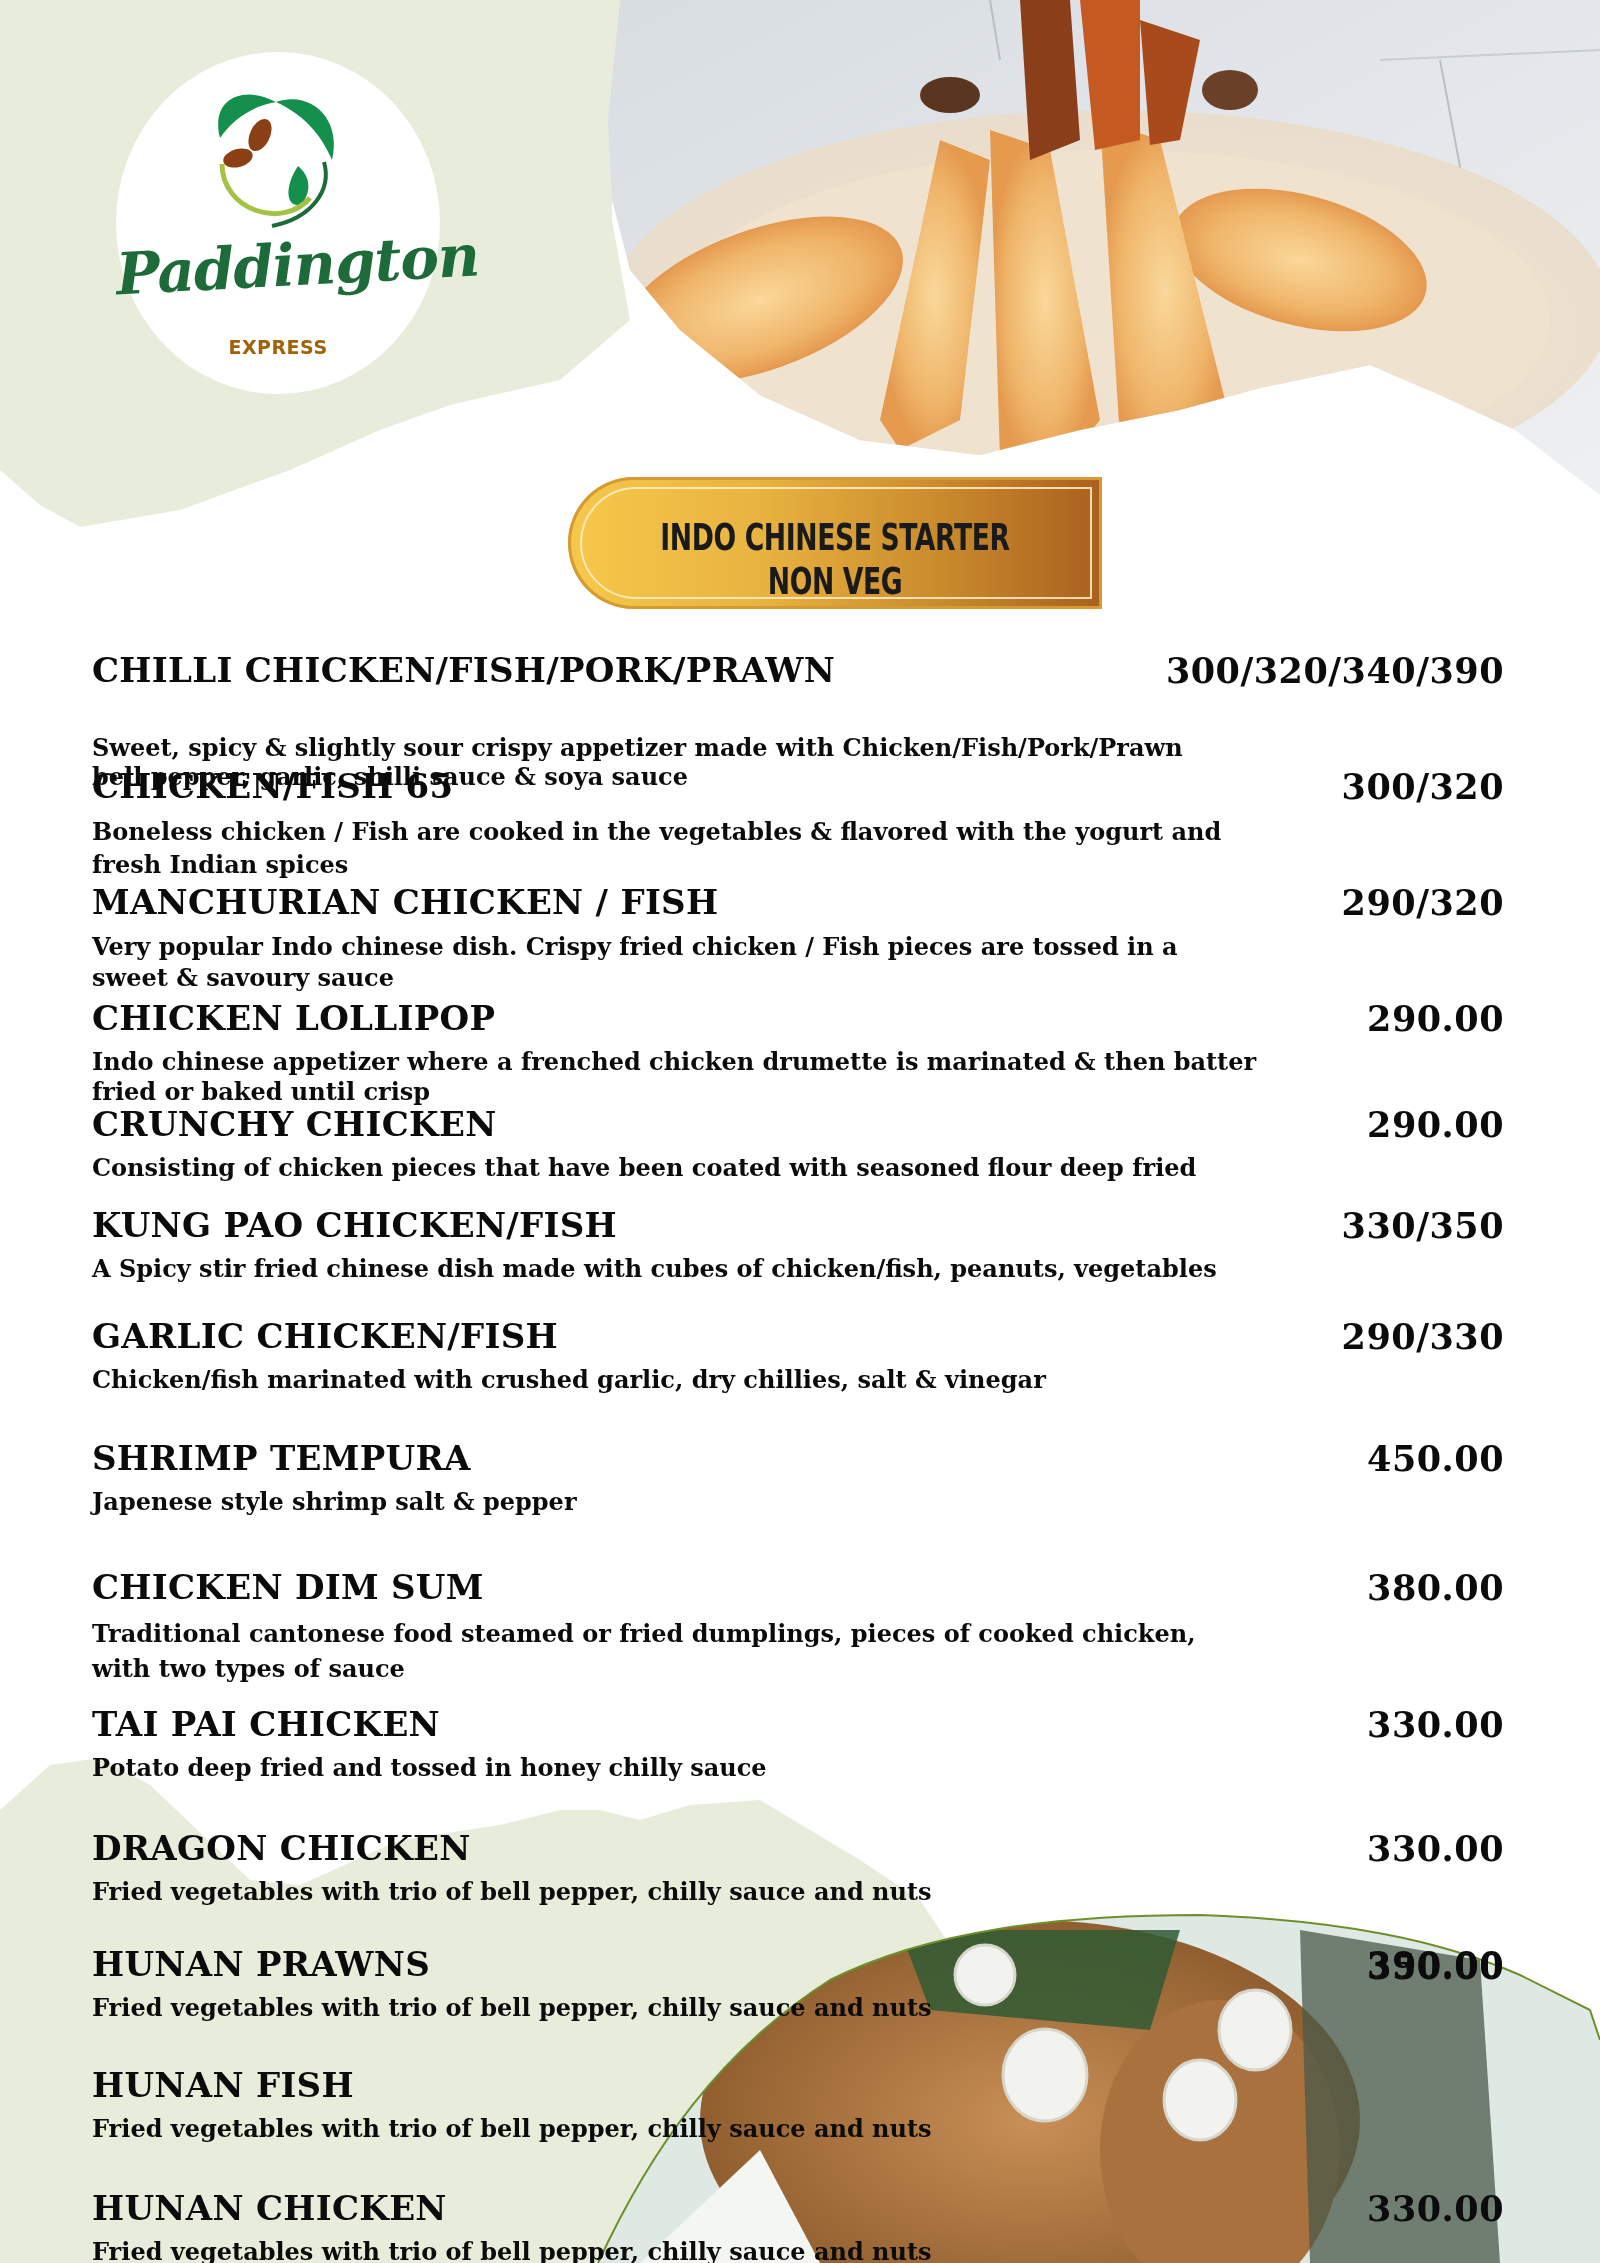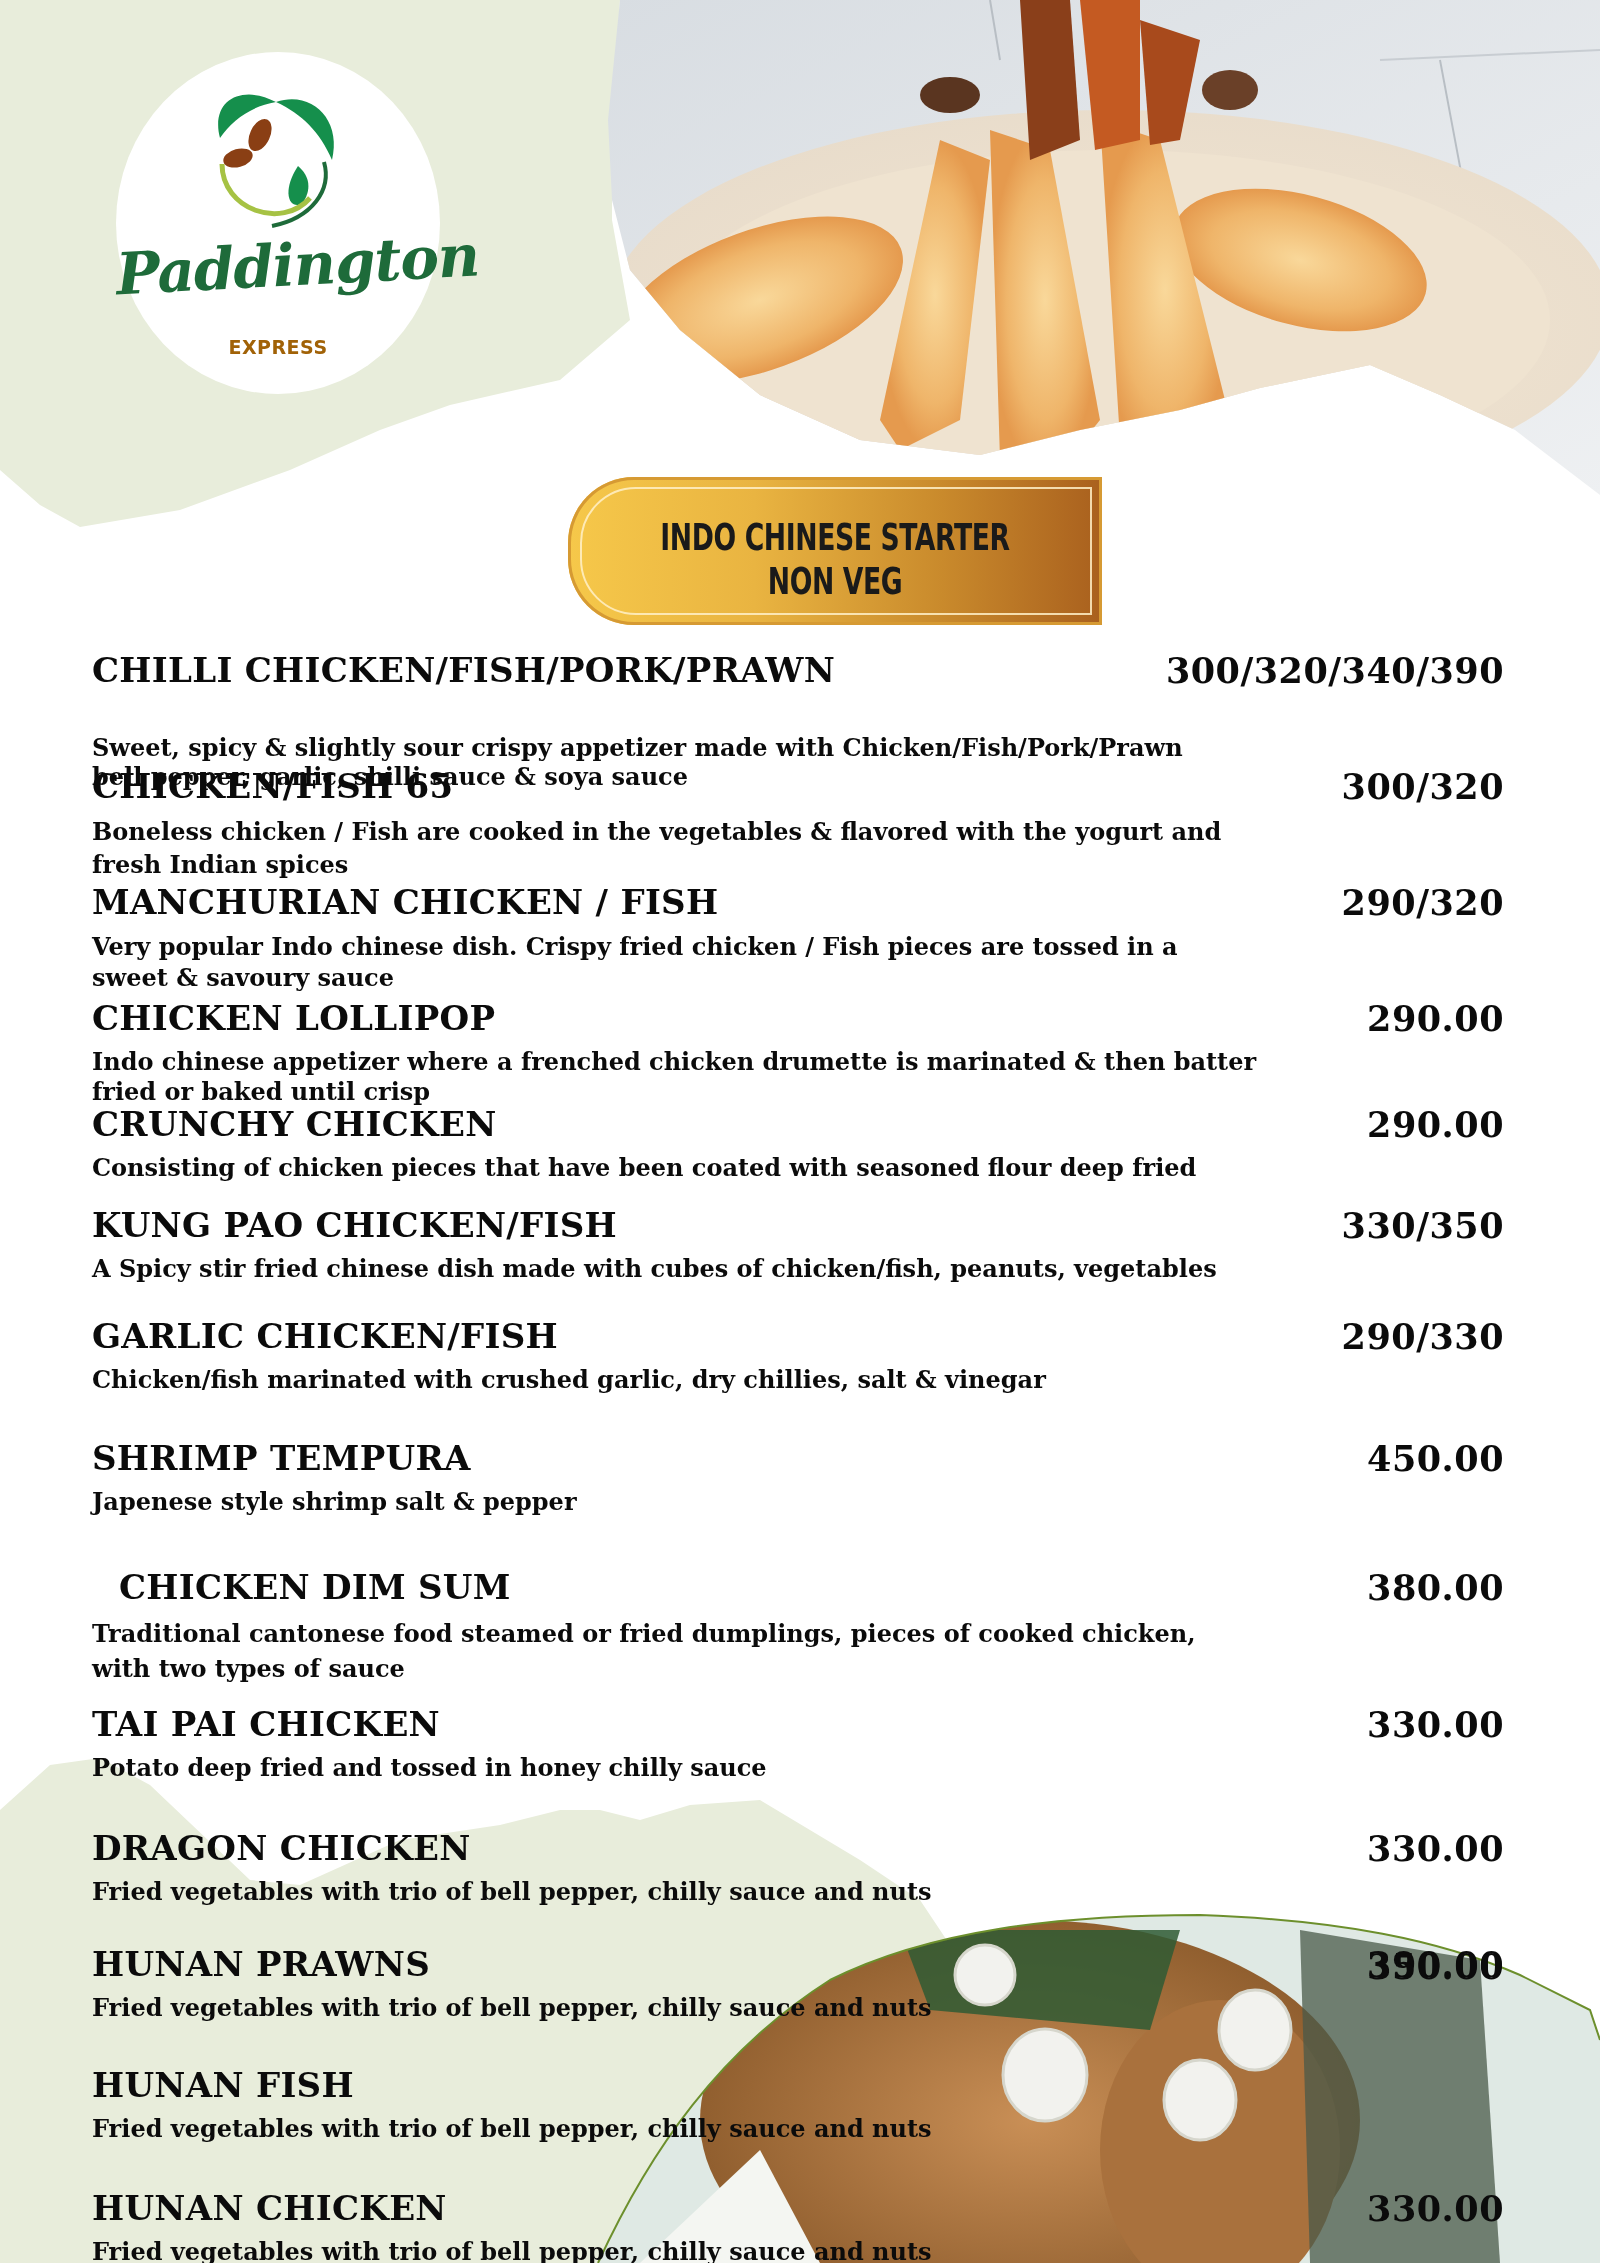--- a/index.html
+++ b/index.html
@@ -19,21 +19,21 @@
     font-family: "DejaVu Serif", serif; font-style: italic; font-weight: bold;
     font-size: 58px; color: #1e6b3a; letter-spacing: -1px;
     transform: rotate(-3deg);
   }
   .logo-express {
     position: absolute; left: 132px; top: 336px; width: 290px; text-align: center;
     font-family: "DejaVu Sans", sans-serif; font-weight: bold; font-size: 19px;
     color: #a16207; letter-spacing: 0.5px;
   }
   .badge {
-    position: absolute; left: 568px; top: 477px; width: 534px; height: 148px;
+    position: absolute; left: 568px; top: 477px; width: 534px; height: 132px;
     border-radius: 66px 0 0 66px;
     background: linear-gradient(90deg, #f6c84a 0%, #e9b441 35%, #c98a2c 70%, #a9601e 100%);
     box-shadow: 0 0 0 3px #d69a33 inset;
   }
   .badge-inner {
     position: absolute; left: 12px; top: 10px; right: 10px; bottom: 10px;
     border: 2px solid rgba(255,240,200,0.85);
     border-radius: 56px 0 0 56px;
   }
   .badge-label {
@@ -183,21 +183,21 @@
     <div class="item-title" style="top:1316px;">GARLIC CHICKEN/FISH</div>
     <div class="item-price" style="top:1316px;">290/330</div>
     <div class="item-desc" style="top:1365px;">Chicken/fish marinated with crushed garlic, dry chillies, salt &amp; vinegar</div>
   </div>
   <div>
     <div class="item-title" style="top:1438px;">SHRIMP TEMPURA</div>
     <div class="item-price" style="top:1438px;">450.00</div>
     <div class="item-desc" style="top:1487px;">Japenese style shrimp salt &amp; pepper</div>
   </div>
   <div>
-    <div class="item-title" style="top:1567px;margin-left:27px;">CHICKEN DIM SUM</div>
+    <div class="item-title" style="top:1567px;">CHICKEN DIM SUM</div>
     <div class="item-price" style="top:1567px;">380.00</div>
     <div class="item-desc" style="top:1616px;line-height:35px;">Traditional cantonese food steamed or fried dumplings, pieces of cooked chicken,
 with two types of sauce</div>
   </div>
   <div>
     <div class="item-title" style="top:1704px;">TAI PAI CHICKEN</div>
     <div class="item-price" style="top:1704px;">330.00</div>
     <div class="item-desc" style="top:1753px;">Potato deep fried and tossed in honey chilly sauce</div>
   </div>
   <div>

